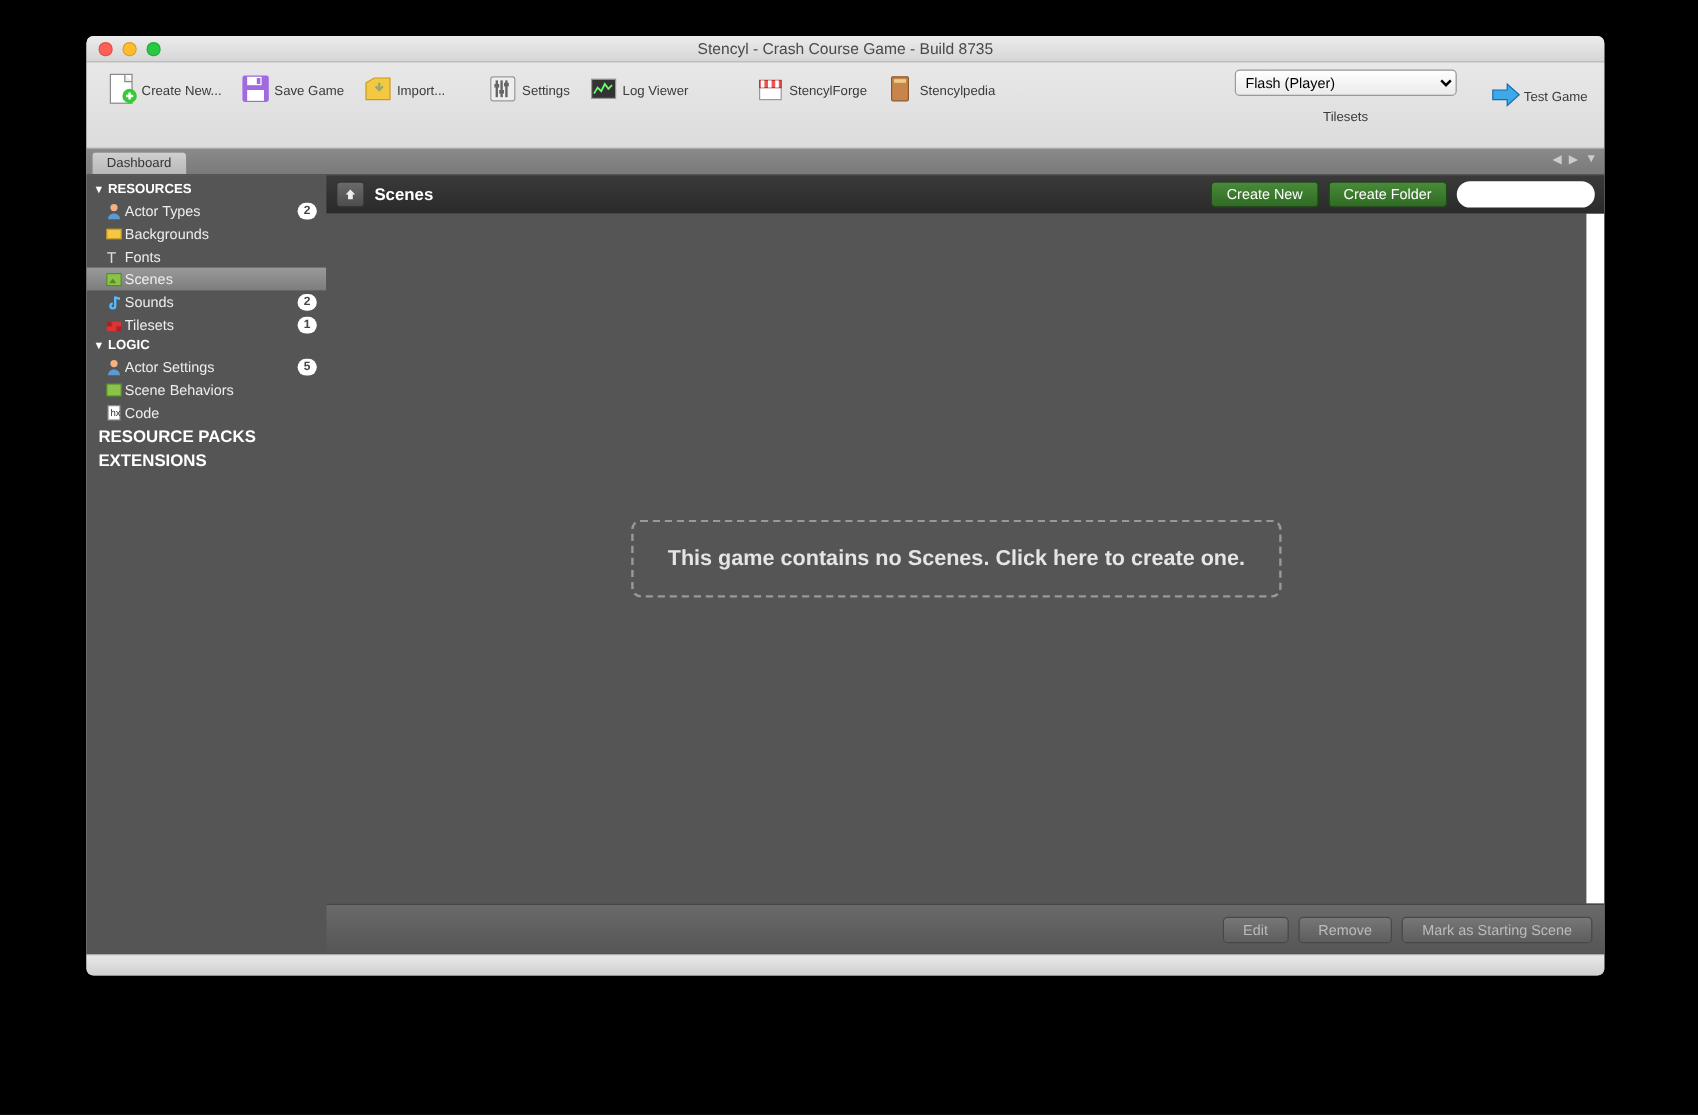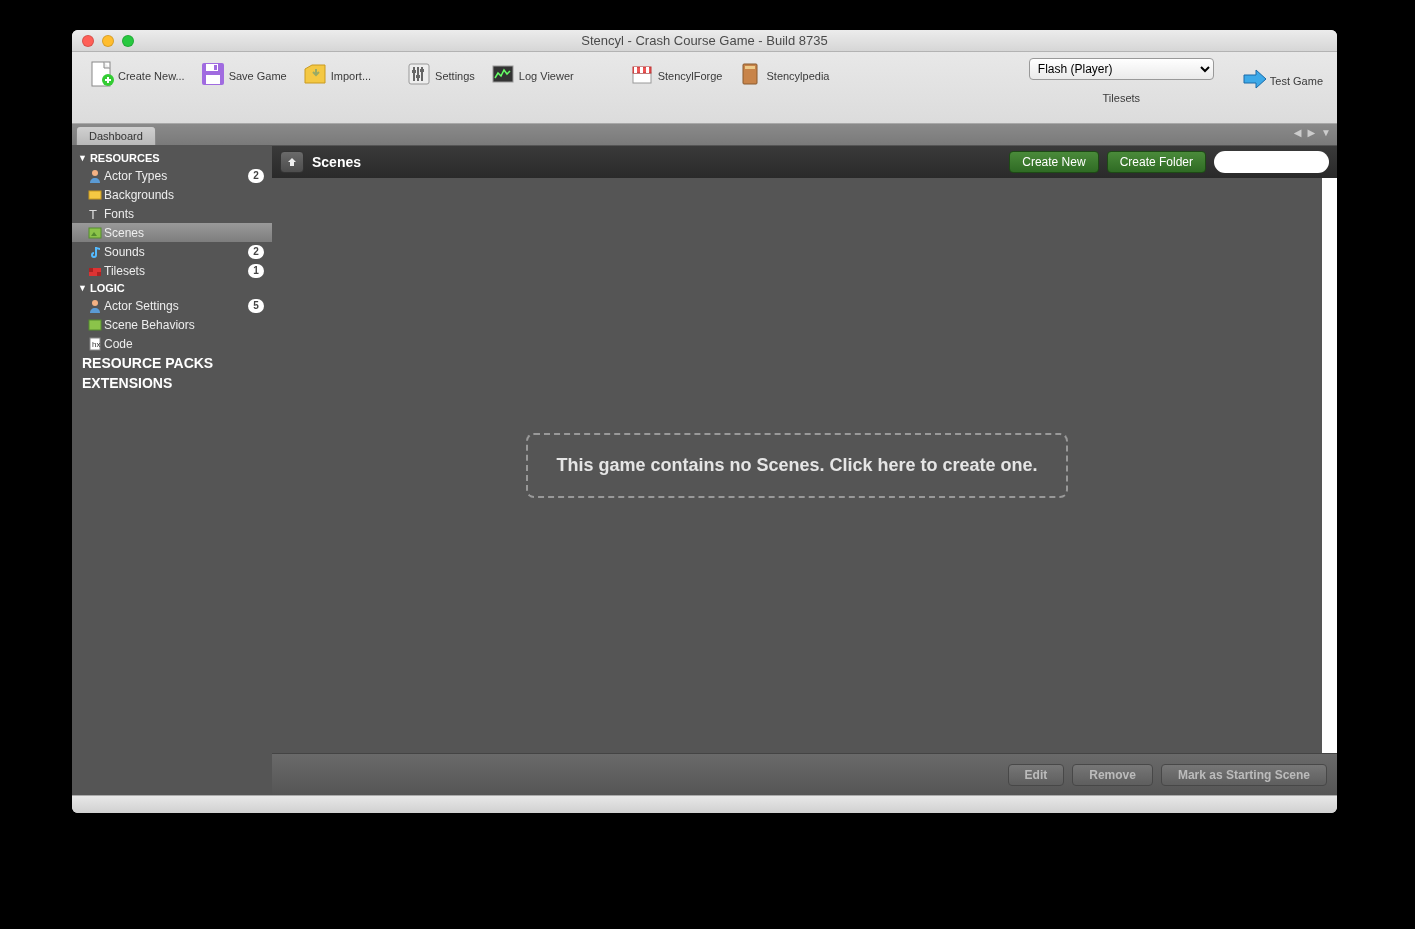--- a/index.html
+++ b/index.html
@@ -38,21 +38,21 @@
 .backbtn { width:24px; height:22px; background:linear-gradient(#6a6a6a,#4d4d4d); border:1px solid #333; border-radius:4px; display:flex; align-items:center; justify-content:center; cursor:pointer;}
 .mtitle { color:#fff; font-weight:bold; font-size:14px; flex:1; }
 .gbtn { background:linear-gradient(#4a8a3a,#2f6b24); border:1px solid #1d4a15; color:#fff; font-size:12px; padding:2px 12px; border-radius:4px; cursor:pointer; height:22px; }
 .search { background:#fff; border-radius:11px; height:22px; width:115px; display:flex; align-items:center; padding:0 6px; }
 .search svg { width:12px; height:12px; opacity:0.5;}
 .search input { border:none; outline:none; flex:1; font-size:11px; margin-left:2px; background:transparent; }
 .mcontent { flex:1; background:#555; position:relative; display:flex; align-items:center; justify-content:center; overflow:hidden; }
 .mcontent::after { content:""; position:absolute; right:0; top:0; bottom:0; width:15px; background:#fff; }
 .placeholder { border:2px dashed #999; border-radius:8px; padding:20px 28px; color:#e5e5e5; font-size:18px; font-weight:bold; cursor:pointer; margin-right:15px;text-align:right; }
 .mfooter { height:42px; background:linear-gradient(#6a6a6a,#555); display:flex; align-items:center; justify-content:flex-end; padding:0 10px; gap:8px; border-top:1px solid #444; }
-.fbtn { background:linear-gradient(#7a7a7a,#5f5f5f); border:1px solid #444; color:#ccc; font-size:12px; padding:3px 16px; border-radius:4px; cursor:pointer; opacity:0.85;font-weight:bold; }
+.fbtn { background:linear-gradient(#7a7a7a,#5f5f5f); border:1px solid #444; color:#ccc; font-size:12px; padding:3px 16px; border-radius:4px; cursor:pointer; opacity:0.85; }
 .statusbar { height:18px; background:linear-gradient(#e8e8e8,#d0d0d0); border-top:1px solid #aaa; }
 </style>
 </head>
 <body>
 
 <div class="window">
   <div class="titlebar">
     <div class="traffic">
       <div class="tl r"></div>
       <div class="tl y"></div>

